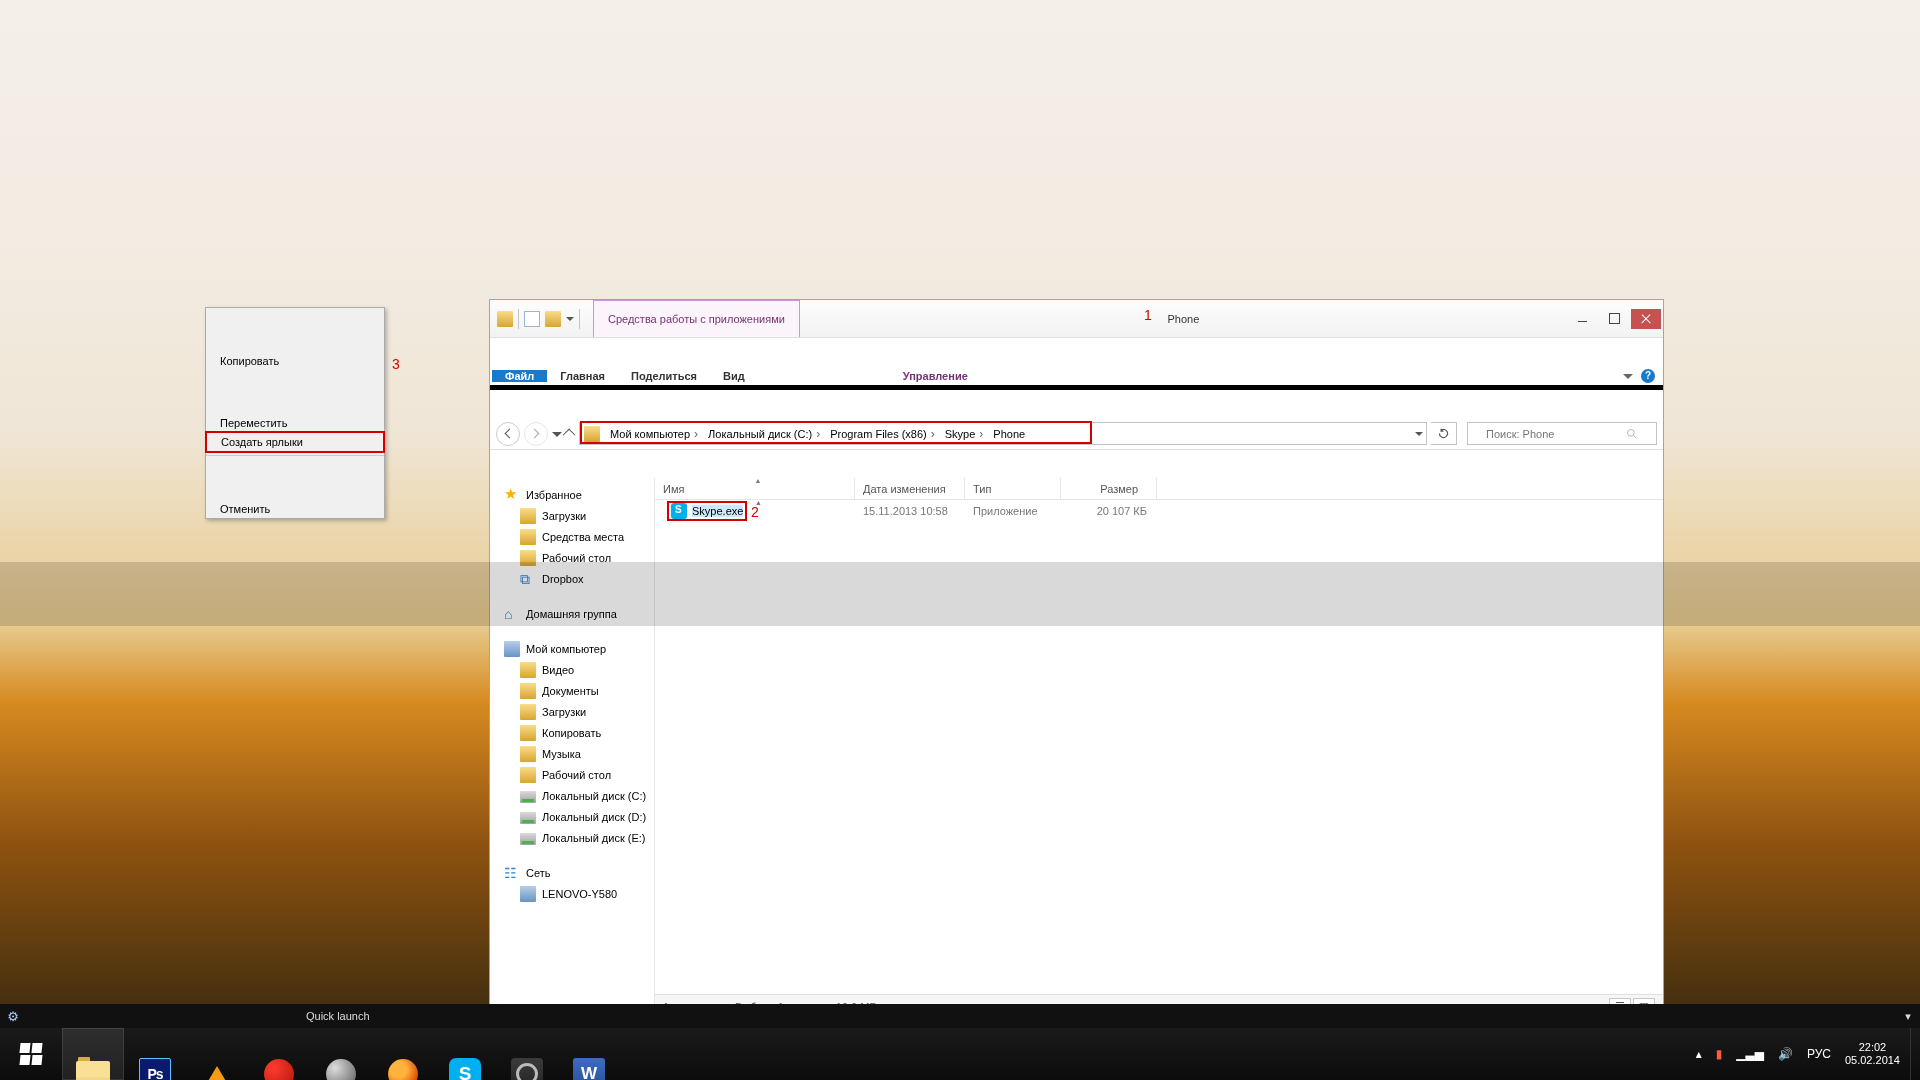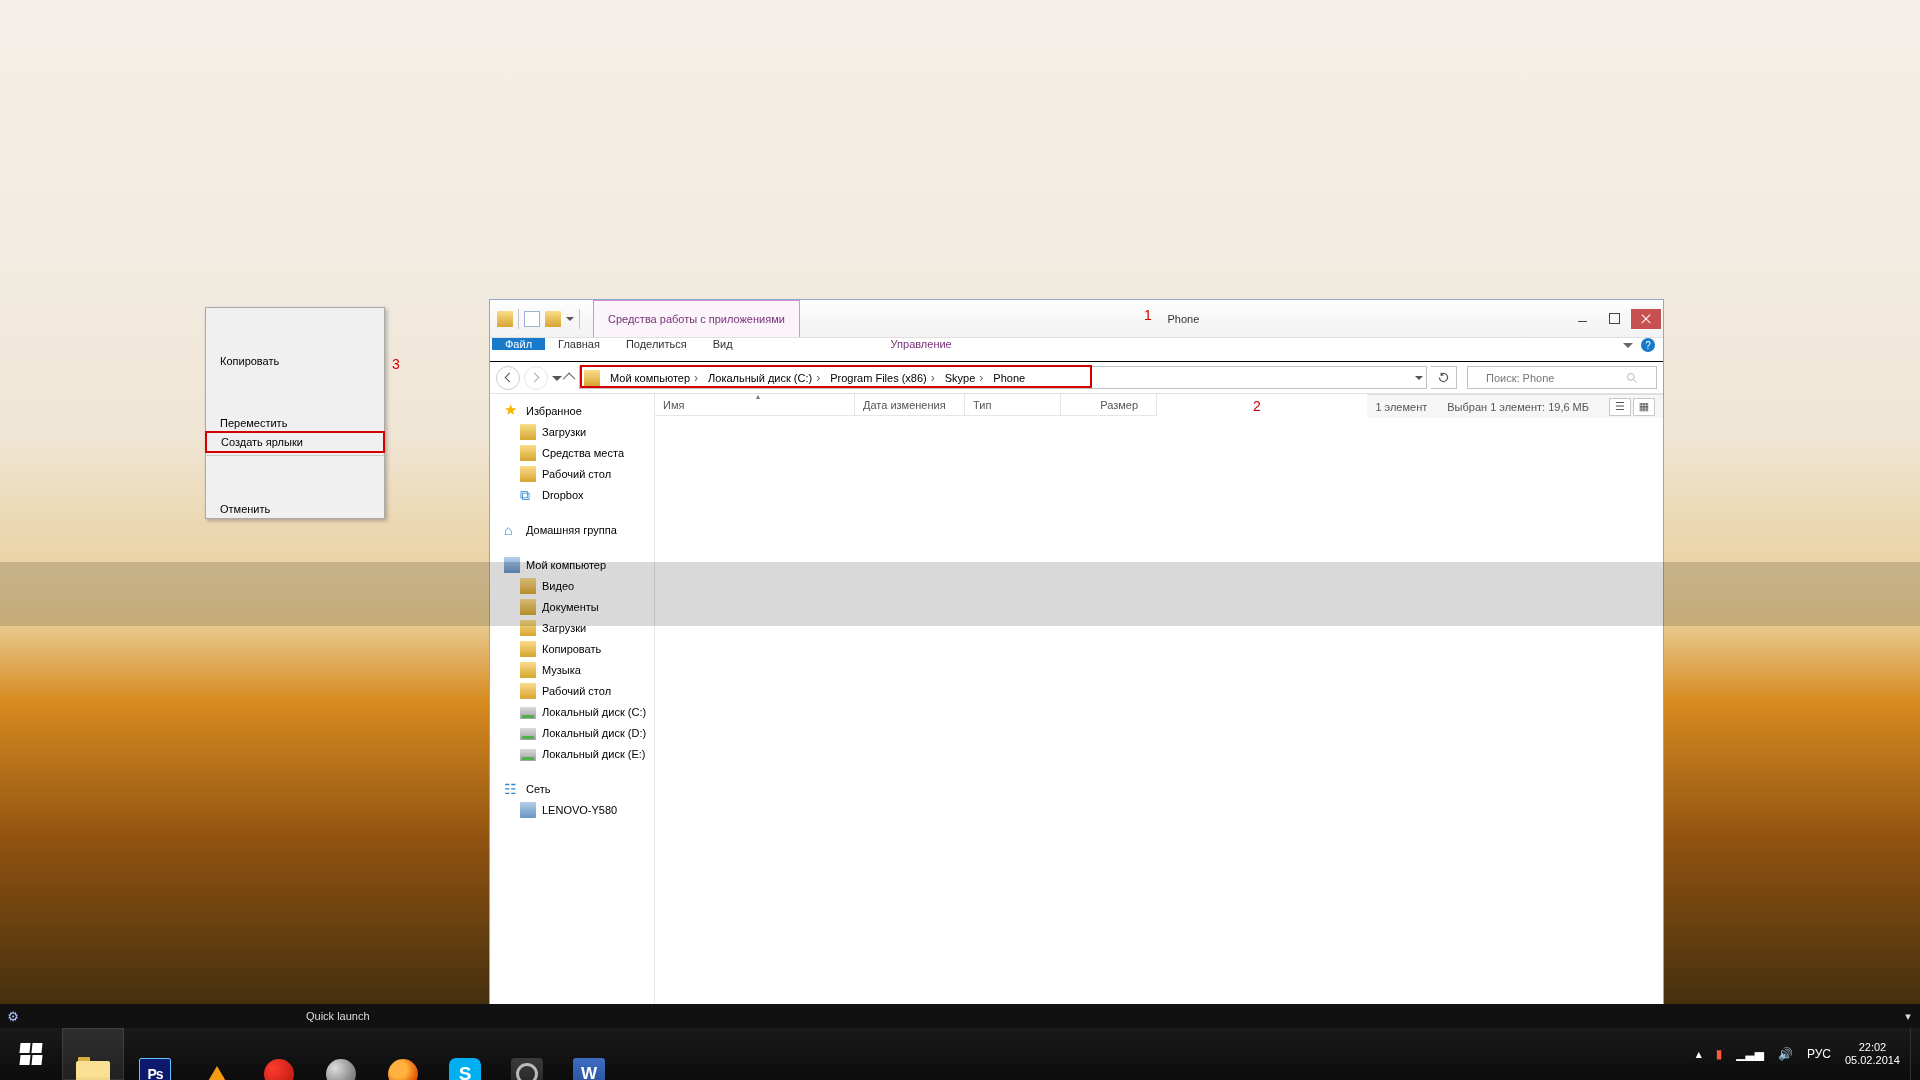--- a/index.html
+++ b/index.html
@@ -18,41 +18,41 @@
 #ctx {
   position:absolute; background:#f0f0f0; border:1px solid #aaa; box-shadow:2px 2px 4px rgba(0,0,0,.25);
   width:180px;
 }
 #ctx .ci { padding:3px 14px; cursor:default;margin-top:44px; }
 #ctx .hl { border:2px solid #d40000; margin:-1px; }
 #annot-3 { position:absolute; color:#d40000; font-weight:400; font-size:14px; }
 
 
 #win {
-  position:absolute; width:1175px; height:720px; background:#fff; border:1px solid #8fa8c8; display:flex; flex-direction:column;
+  position:absolute; width:1175px; height:720px; background:#fff; border:1px solid #8fa8c8; display:flex; flex-direction:column;gap:28px;
 }
 #titlebar { height:38px; background:linear-gradient(#fdfdfd,#f2f2f2); border-bottom:1px solid #e0e0e0; display:flex; align-items:center; }
 #qat { display:flex; align-items:center; gap:5px; padding:0 7px; }
 .qat-ico { width:16px; height:16px; }
 .folder-ico { background:linear-gradient(#f9dd8a,#d7a530); border-radius:1px; }
 .page-ico  { background:#fff; border:1px solid #9bb4d6; }
 .sep-v     { width:1px; height:20px; background:#c4c4c4; }
 .dd        { width:8px; height:8px; border:4px solid transparent; border-top-color:#555; transform:translateY(2px); }
 
 #context-tab { height:100%; padding:0 14px; border:1px solid #d393d3; border-bottom:none; display:flex; align-items:center; color:#763276; background:#fbf4fb; margin-left:6px; }
 #wtitle  { flex:1; text-align:center; color:#333; }
 .wc { display:flex; align-items:center; gap:2px; padding-right:2px; }
 .wc div { width:30px; height:20px; display:flex; align-items:center; justify-content:center; }
 .wc .sq::before { content:""; width:9px; height:9px; border:1px solid #444; }
 .wc .mn::before { content:""; width:9px; height:0; border-top:1.5px solid #444; transform:translateY(3px); }
 .wc .cl { background:#c75050; color:#fff; position:relative; }
 .wc .cl::before,.wc .cl::after{content:"";position:absolute;width:12px;height:1.3px;background:#fff;top:50%;left:50%;transform-origin:center;}
 .wc .cl::before{transform:translate(-50%,-50%) rotate(45deg);} .wc .cl::after{transform:translate(-50%,-50%) rotate(-45deg);}
 
-#ribbonbar { height:24px; background:#fff; display:flex; align-items:flex-start; border-bottom:1px solid #000000; padding-left:2px; }
+#ribbonbar { height:24px; background:#fff; display:flex; align-items:center; border-bottom:5px solid #000000; padding-left:2px;font-weight:bold; }
 .rt { padding:0 13px; display:flex; align-items:center; cursor:default; color:#333; }
 .rt.act { background:#1979ca; color:#fff; }
 .rt.ctx { color:#763276; margin-left:132px; }
 .rright { margin-left:auto; display:flex; align-items:center; gap:8px; padding-right:8px; }
 .chev { width:10px; height:10px; border:5px solid transparent; border-top-color:#666; transform:translateY(3px); }
 .help { width:14px; height:14px; border-radius:50%; background:#1979ca; color:#fff; display:flex; align-items:center; justify-content:center; font-size:10px; }
 
 #navrow { height:32px; display:flex; align-items:center; gap:4px; padding:0 6px; border-bottom:1px solid #e0e0e0; }
 .navbtn { width:24px; height:24px; border:1px solid #ccc; border-radius:50%; display:flex; align-items:center; justify-content:center; }
 .navbtn.dis { opacity:.5; }
@@ -82,21 +82,21 @@
 .ni.sub { padding-left:30px; }
 .pic { width:16px; height:16px; flex:none; }
 .star{ color:#f8b400; font-size:15px; line-height:14px; }
 .pic.fld { background:linear-gradient(#f9dd8a,#d7a530); border-radius:1px; }
 .pic.pc  { background:linear-gradient(#b6cfe8,#6894c5); border-radius:1px; }
 .pic.drv { background:linear-gradient(#dadada,#a0a0a0); border-radius:1px; position:relative; height:12px; margin-top:2px; }
 .pic.drv::after{content:"";position:absolute;left:2px;right:2px;bottom:1px;height:3px;background:#4db24d;}
 .pic.net { color:#2f86d6; font-size:14px; }
 .pic.db  { color:#2f86d6; font-size:14px; }
 
-#content { flex:1; display:flex; flex-direction:row;justify-content:center; }
+#content { flex:1; display:flex; flex-direction:column;justify-content:center; }
 #cols { height:22px; border-bottom:1px solid #e6e6e6; display:flex; align-items:center; color:#555; }
 .col { border-right:1px solid #e6e6e6; height:100%; display:flex; align-items:center; padding-left:8px; }
 .c-name{ width:200px; position:relative; } .c-name::after{content:"▲"; font-size:7px; color:#777; position:absolute; left:50%; top:-1px;}
 .c-date{ width:110px; } .c-type{ width:96px; } .c-size{ width:96px; justify-content:flex-end; padding-right:18px; }
 
 #rows { flex:1; position:relative; }
 .row { display:flex; align-items:center; height:22px; }
 .row .cell { display:flex; align-items:center; height:100%; }
 .row .c-name{ width:200px; padding-left:12px; gap:5px; }
 .row.sel .c-name .fname { background:#cde8ff; }
@@ -308,20 +308,31 @@
       </div>
 
       <div id="content">
         <div id="cols">
           <div class="col c-name">Имя</div>
           <div class="col c-date">Дата изменения</div>
           <div class="col c-type">Тип</div>
           <div class="col c-size">Размер</div>
         </div>
         <div id="rows">
+          <div class="row sel">
+            <div class="cell c-name">
+              <span class="fbox" style="display:flex;align-items:center;gap:5px">
+                <span class="sk-ico"></span>
+                <span class="fname">Skype.exe</span>
+              </span>
+            </div>
+            <div class="cell c-date" style="color:#777;padding-left:8px">15.11.2013 10:58</div>
+            <div class="cell c-type" style="color:#777;padding-left:8px">Приложение</div>
+            <div class="cell c-size" style="color:#777;justify-content:flex-end;padding-right:10px">20 107 КБ</div>
+          </div>
           <span id="annot-2" style="left:96px;top:4px">2</span>
         </div>
 
         <div id="status">
           <span>1 элемент</span>
           <span>Выбран 1 элемент: 19,6 МБ</span>
           <div class="views">
             <div class="vbtn">☰</div>
             <div class="vbtn">▦</div>
           </div>

